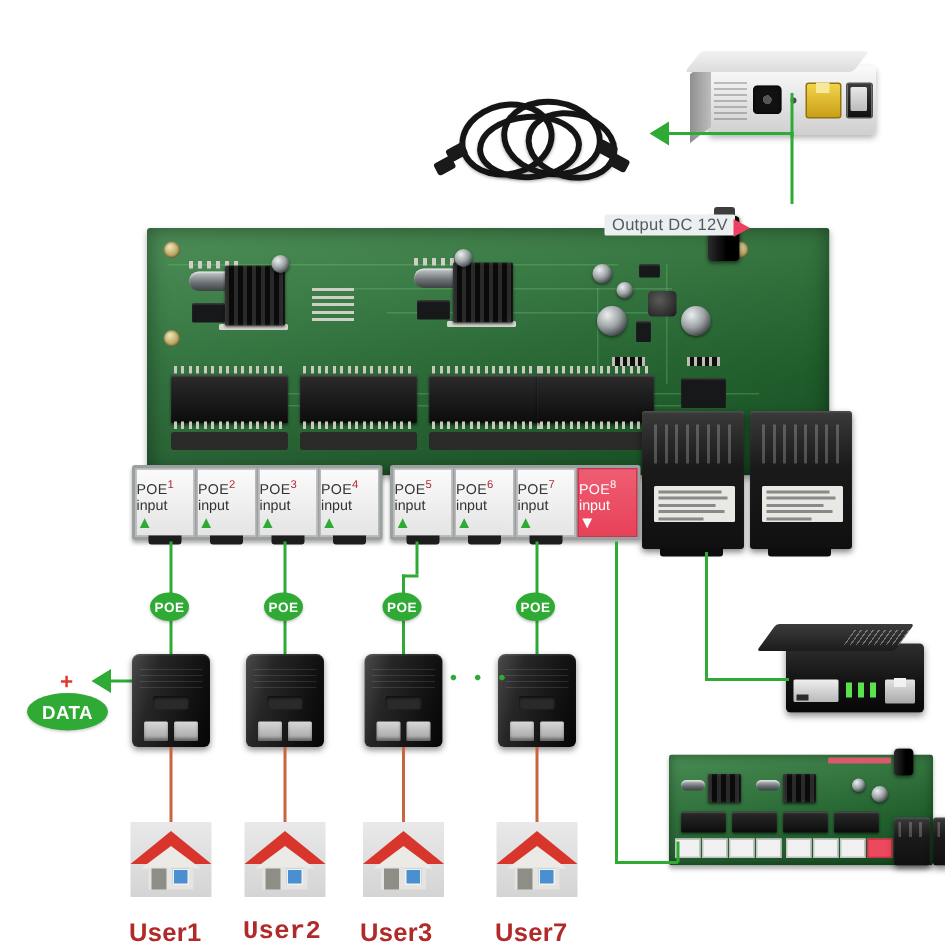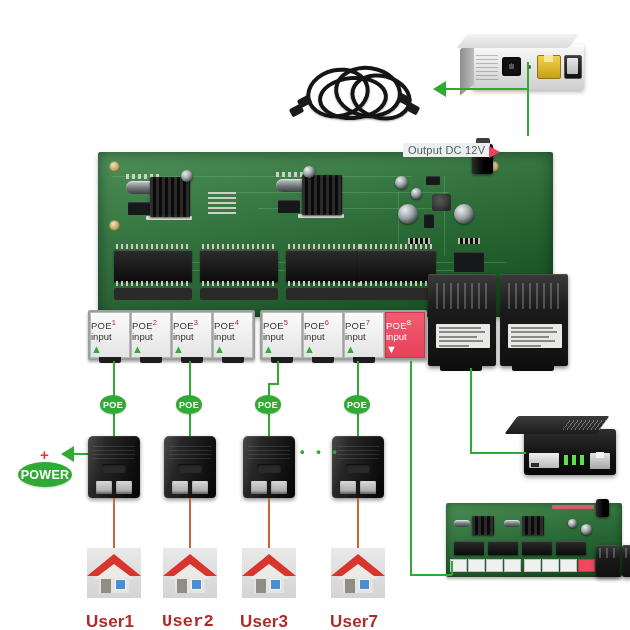--- a/index.html
+++ b/index.html
@@ -477,21 +477,21 @@
 
   <div class="vline" style="left:357px;top:345px;height:36px;"></div>
   <div class="vline" style="left:357px;top:398px;height:22px;"></div>
 
   <div class="poebadge" style="left:100px;top:379px;">POE</div>
   <div class="poebadge" style="left:176px;top:379px;">POE</div>
   <div class="poebadge" style="left:255px;top:379px;">POE</div>
   <div class="poebadge" style="left:344px;top:379px;">POE</div>
 
   <div class="plus" style="left:40px;top:430px;">+</div>
-  <div class="oval" style="left:18px;top:446px;width:54px;height:25px;">POWER</div>
+  <div class="oval" style="left:18px;top:446px;width:54px;height:25px;">DATA</div>
   <div class="arrow-left" style="left:61px;top:430px;"></div>
   <div class="hline" style="left:74px;top:437px;width:22px;"></div>
 
   <div class="splitter" style="left:88px;top:420px;">
     <div class="vents"></div>
     <div class="slot"></div>
     <div class="rj l"></div>
     <div class="rj r"></div>
   </div>
   <div class="splitter" style="left:164px;top:420px;">

